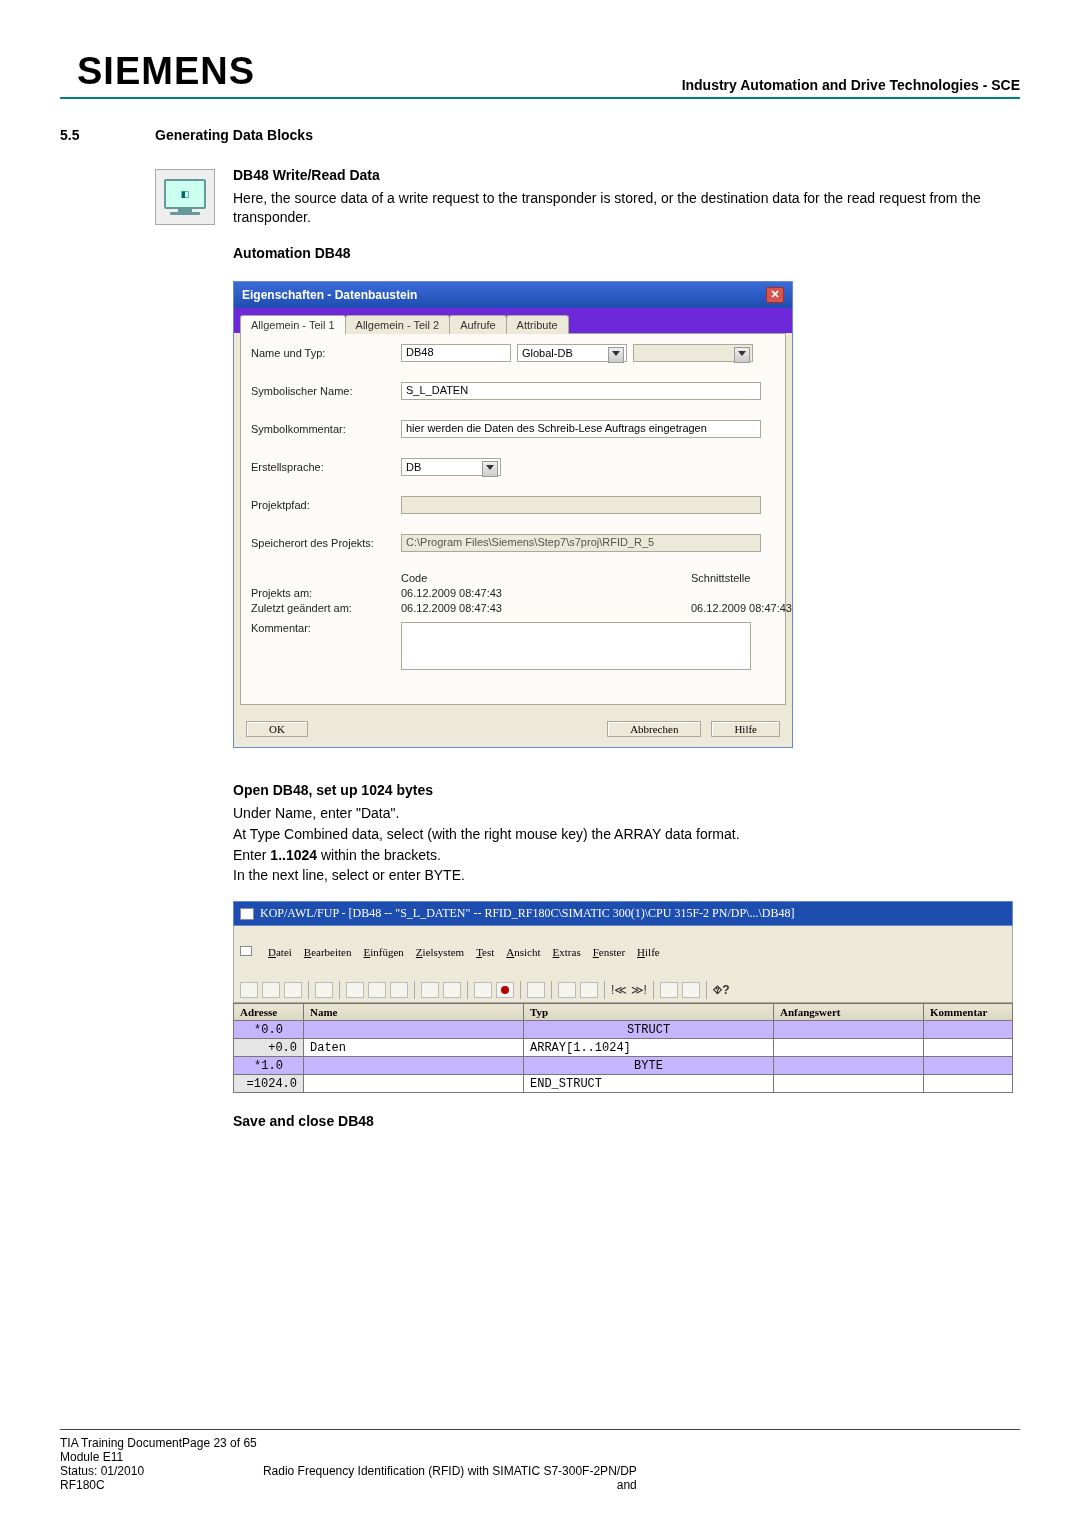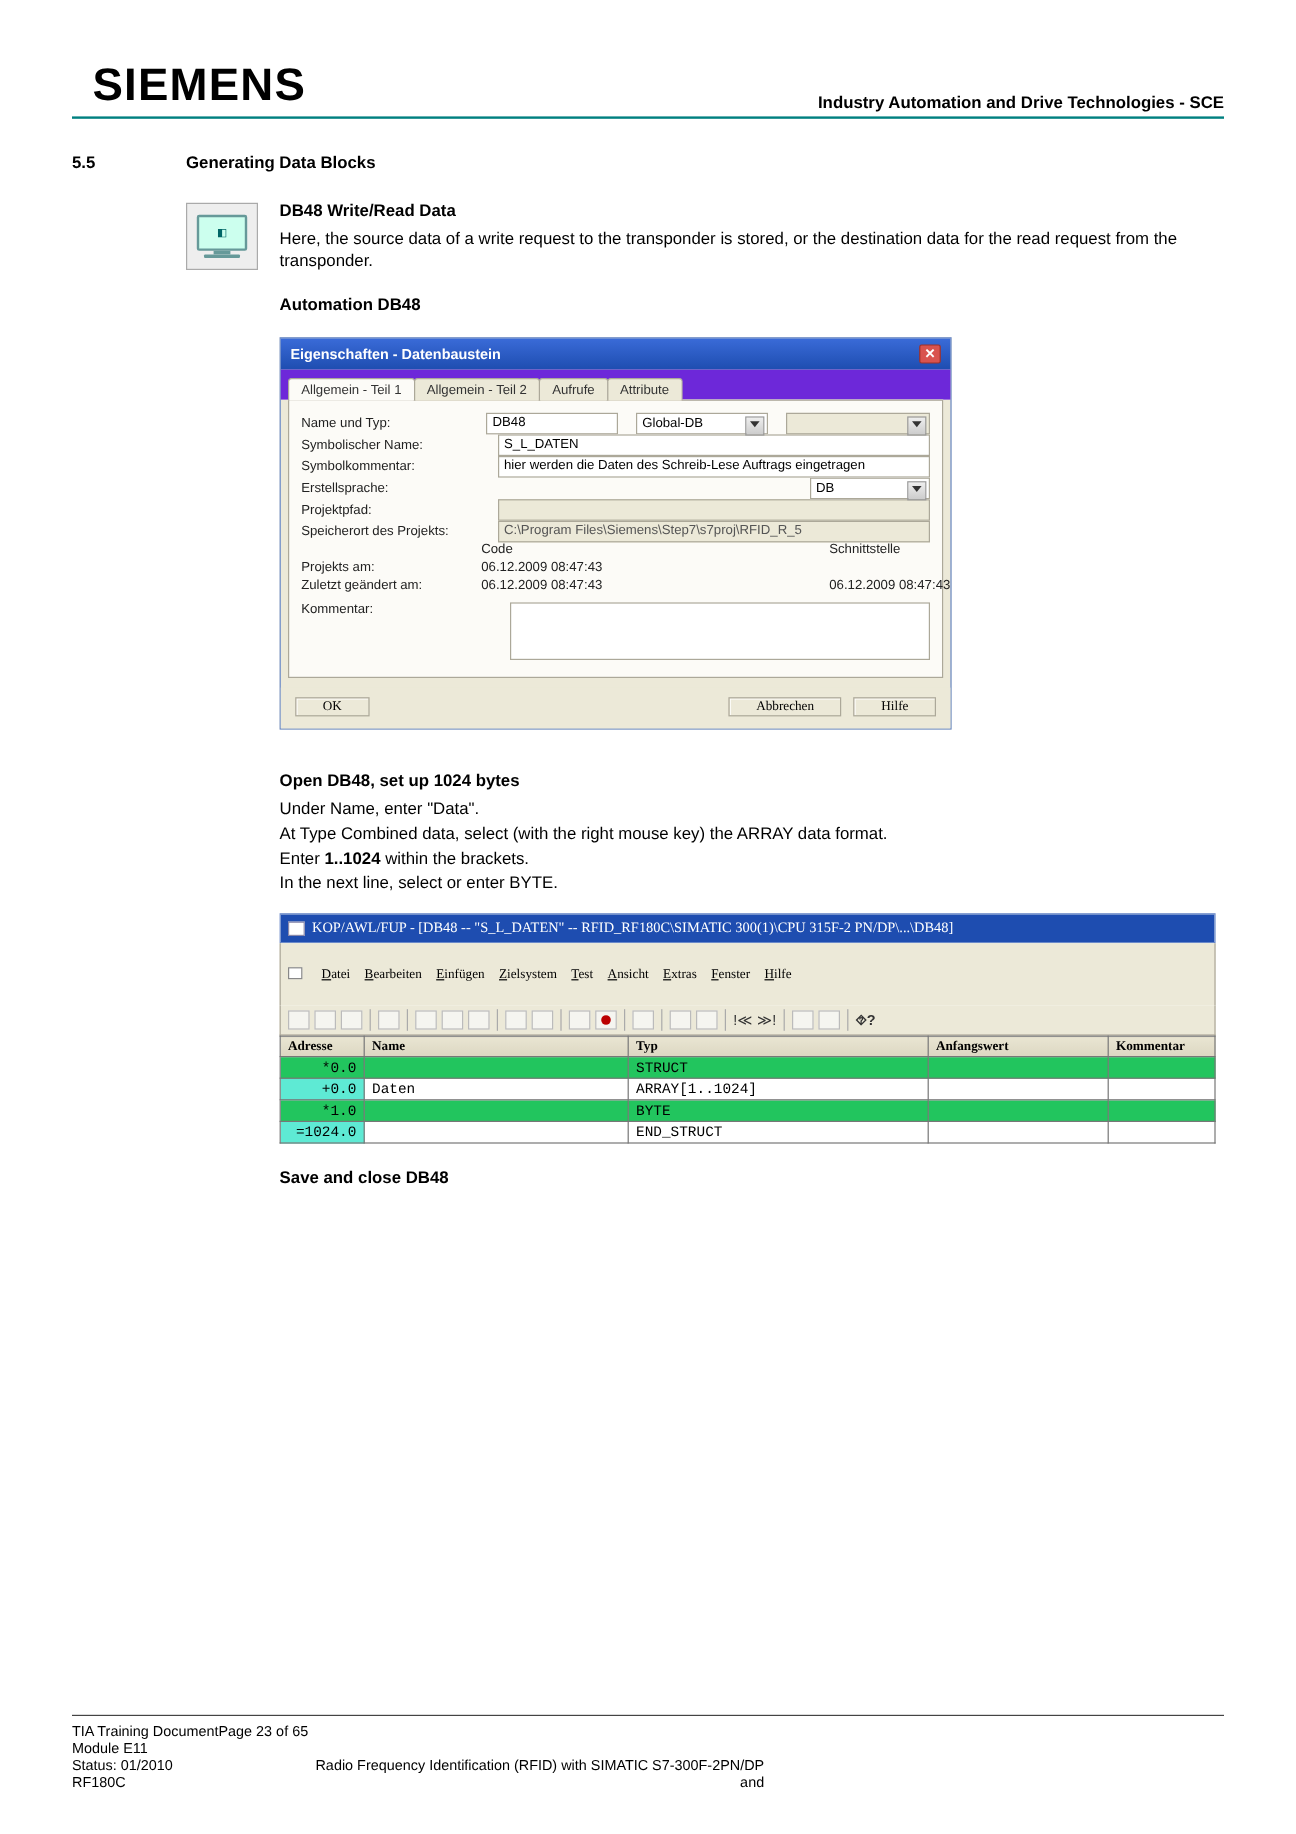--- a/index.html
+++ b/index.html
@@ -122,21 +122,21 @@
     top: 1px;
     color: #333;
   }
   .tab.active { background: #fcfbf7; z-index: 2; font-weight: normal; }
   .tab-body {
     background: #fcfbf7;
     border: 1px solid #aca899;
     margin: 0 6px 8px 6px;
     padding: 10px 10px 14px 10px;
   }
-  .frow { display: flex; align-items: center; margin-bottom: 0; justify-content: space-between; }
+  .frow { display: flex; align-items: center; margin-bottom: 20px; }
   .flabel { width: 150px; color: #222; }
   .finput {
     border: 1px solid #aca899;
     background: #fff;
     height: 18px;
     padding: 1px 4px;
     font-family: Tahoma, Arial;
     font-size: 11px;
     color: #000;
   }
@@ -191,25 +191,25 @@
     font-size:12px; border:1px solid #777;
   }
   .db-table th {
     background: linear-gradient(#e9e5d2,#dcd7c2);
     border:1px solid #777; padding:2px 6px; text-align:left; font-family: Tahoma;
     font-size:11px; font-weight:bold;
   }
   .db-table td {
     border:1px solid #777; padding:1px 6px; background:#fff; height:18px;
   }
-  .db-table td.addr { text-align:right; width:70px; background:#5eead4; }
+  .db-table td.addr { text-align:right; width:70px; background:#e5e5e5; }
   .db-table td.name { width:220px; }
   .db-table td.typ { width:250px; }
   .db-table td.aw { width:150px; }
-  .db-table tr.alt td { background:#22c55e; }
+  .db-table tr.alt td { background:#c4b5fd;text-align:center; }
 
   .footer {
     position: absolute;
     bottom: 36px;
     left: 60px; right: 60px;
     border-top: 1px solid #444;
     padding-top: 6px;
     font-size: 12px;
     display: flex;
     justify-content: flex-start;

